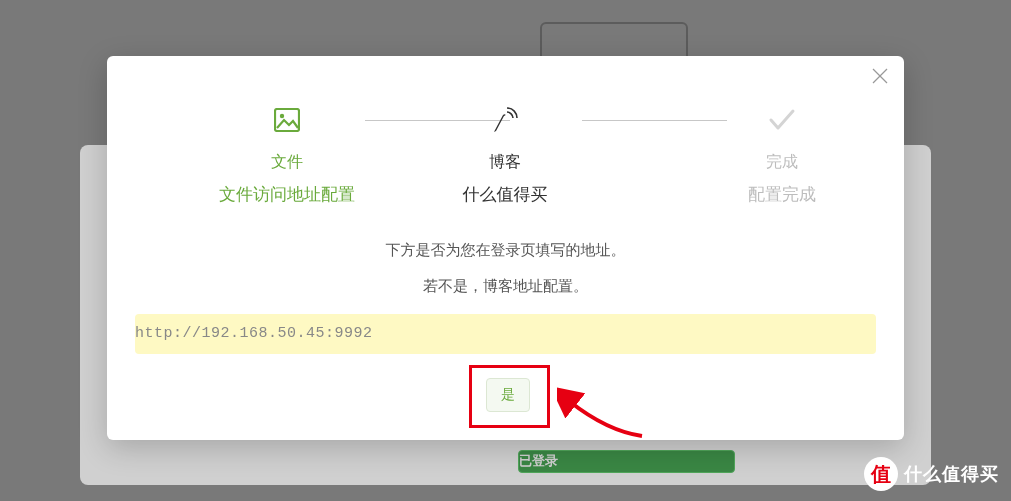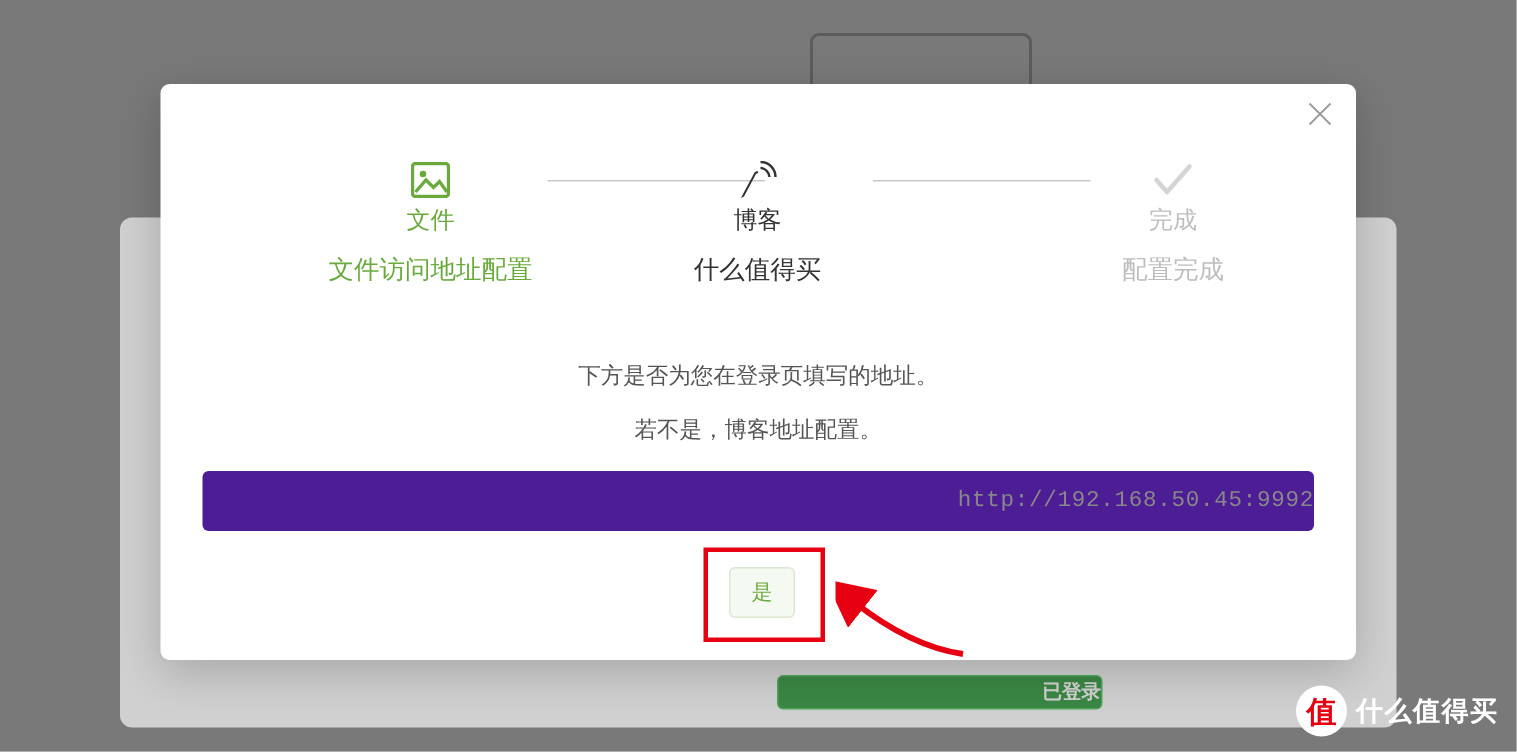--- a/index.html
+++ b/index.html
@@ -1,41 +1,41 @@
 <!DOCTYPE html>
 <html><head>
 <meta charset="utf-8">
 <style>
   html,body{margin:0;padding:0;width:1011px;height:501px;overflow:hidden;font-family:"Microsoft YaHei","PingFang SC",Arial,sans-serif;}
   .backdrop{position:absolute;inset:0;background:#7a7a7a;}
   .bg-card{position:absolute;left:80px;top:145px;width:851px;height:340px;background:#fff;border-radius:8px;}
   .bg-tab{position:absolute;left:540px;top:22px;width:144px;height:48px;border:2px solid #4d4d4d;border-radius:6px;}
-  .bg-status{position:absolute;left:518px;top:450px;width:215px;height:21px;background:#1a8f29;border:1px solid #3bbf4a;border-radius:4px;color:#fff;font-size:13px;text-align:right;line-height:20px;font-weight:bold;}
+  .bg-status{position:absolute;left:518px;top:450px;width:215px;height:21px;background:#1a8f29;border:1px solid #3bbf4a;border-radius:4px;color:#fff;font-size:13px;text-align:left;line-height:20px;font-weight:bold;}
   .overlay{position:absolute;inset:0;background:rgba(120,120,120,0.35);}
   .dialog{position:absolute;left:107px;top:56px;width:797px;height:384px;background:#fff;border-radius:6px;box-shadow:0 8px 30px rgba(0,0,0,0.2);}
   .close{position:absolute;top:10px;right:14px;width:20px;height:20px;cursor:pointer;}
   .close svg{width:20px;height:20px;stroke:#999;}
   .stepper{position:absolute;top:50px;left:0;right:0;height:80px;}
   .step{position:absolute;top:0;width:200px;text-align:center;}
   .step1{left:80px;}
   .step2{left:298px;}
   .step3{left:575px;}
   .step .icon{height:28px;display:flex;align-items:center;justify-content:center;}
-  .step .title{font-size:16px;margin-top:3px;font-weight:500;}
+  .step .title{font-size:16px;margin-top:18px;font-weight:500;}
   .step .subtitle{font-size:17px;margin-top:10px;}
   .green{color:#6aaa3c;}
   .dark{color:#333;}
   .grey{color:#bdbdbd;}
   .line{position:absolute;top:14px;height:1px;background:#c7c7c7;}
   .line1{left:258px;width:145px;}
   .line2{left:475px;width:145px;}
   .msg{position:absolute;left:0;right:0;text-align:center;color:#555;font-size:15px;}
   .msg1{top:185px;}
   .msg2{top:221px;}
-  .url-box{position:absolute;top:258px;left:28px;right:28px;height:40px;background:#4c1d95;border-radius:4px;font-family:"Courier New",monospace;font-size:15px;color:#888;line-height:40px;text-align:right;letter-spacing:0.5px;}
+  .url-box{position:absolute;top:258px;left:28px;right:28px;height:40px;background:#fef9c3;border-radius:4px;font-family:"Courier New",monospace;font-size:15px;color:#888;line-height:40px;text-align:left;letter-spacing:0.5px;}
   .btn{position:absolute;top:322px;left:379px;width:42px;height:32px;background:#f4f9f1;border:1px solid #dce7d3;border-radius:4px;color:#6aaa3c;font-size:14px;text-align:center;line-height:30px;cursor:pointer;}
   .redbox{position:absolute;top:309px;left:362px;width:75px;height:57px;border:3px solid #e60012;pointer-events:none;}
   .arrow{position:absolute;top:325px;left:450px;pointer-events:none;}
   .watermark{position:absolute;right:12px;bottom:10px;display:flex;align-items:center;color:#fff;}
   .watermark .circle{width:34px;height:34px;border-radius:50%;background:#fff;color:#e60012;font-size:20px;font-weight:bold;display:flex;align-items:center;justify-content:center;margin-right:6px;}
   .watermark .txt{font-size:18px;font-weight:bold;letter-spacing:1px;text-align:center;}
 </style>
 </head>
 <body>
 

